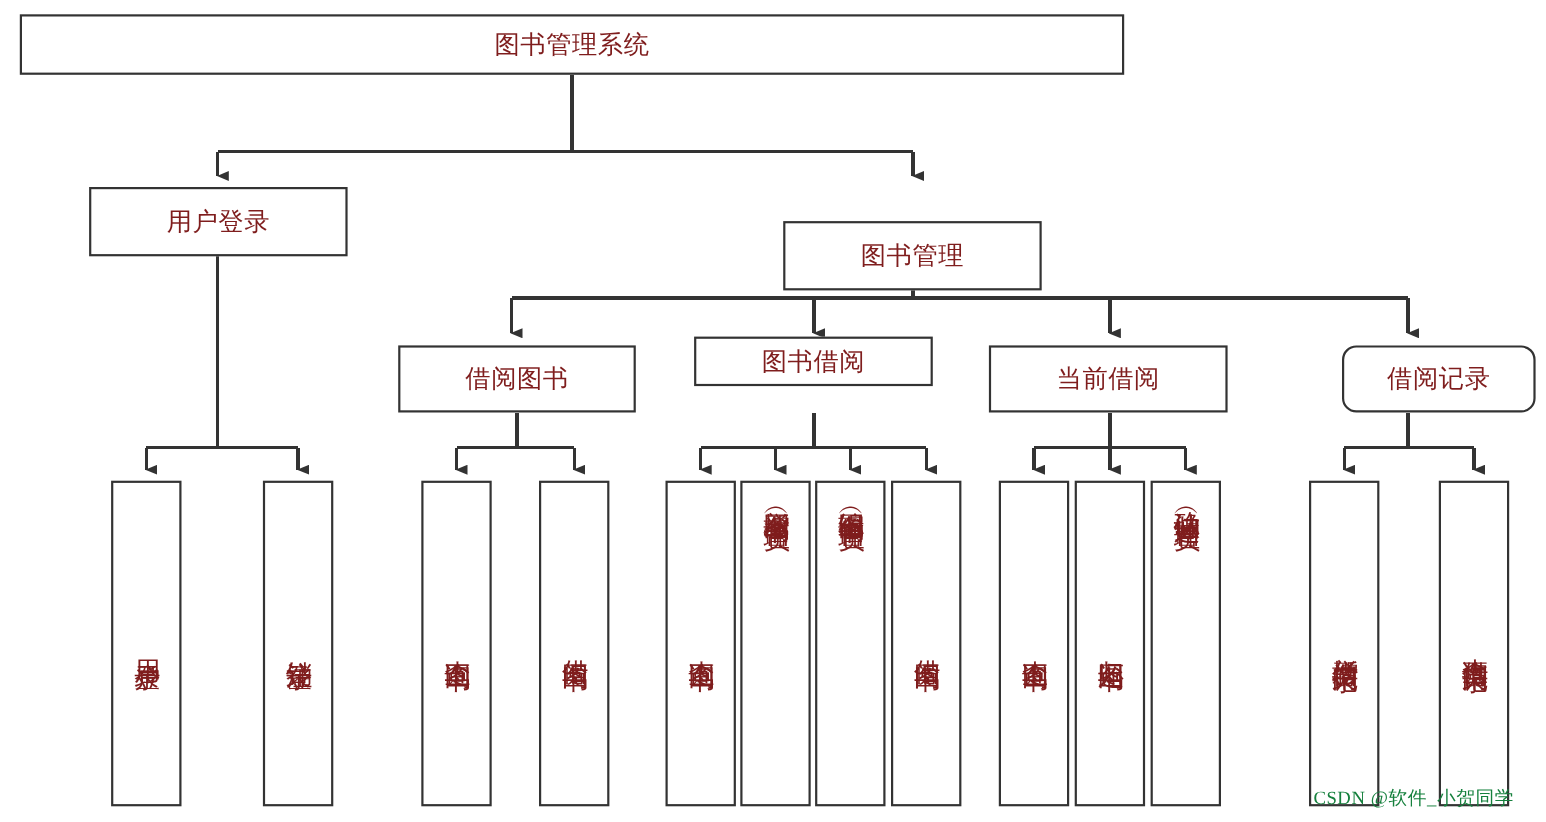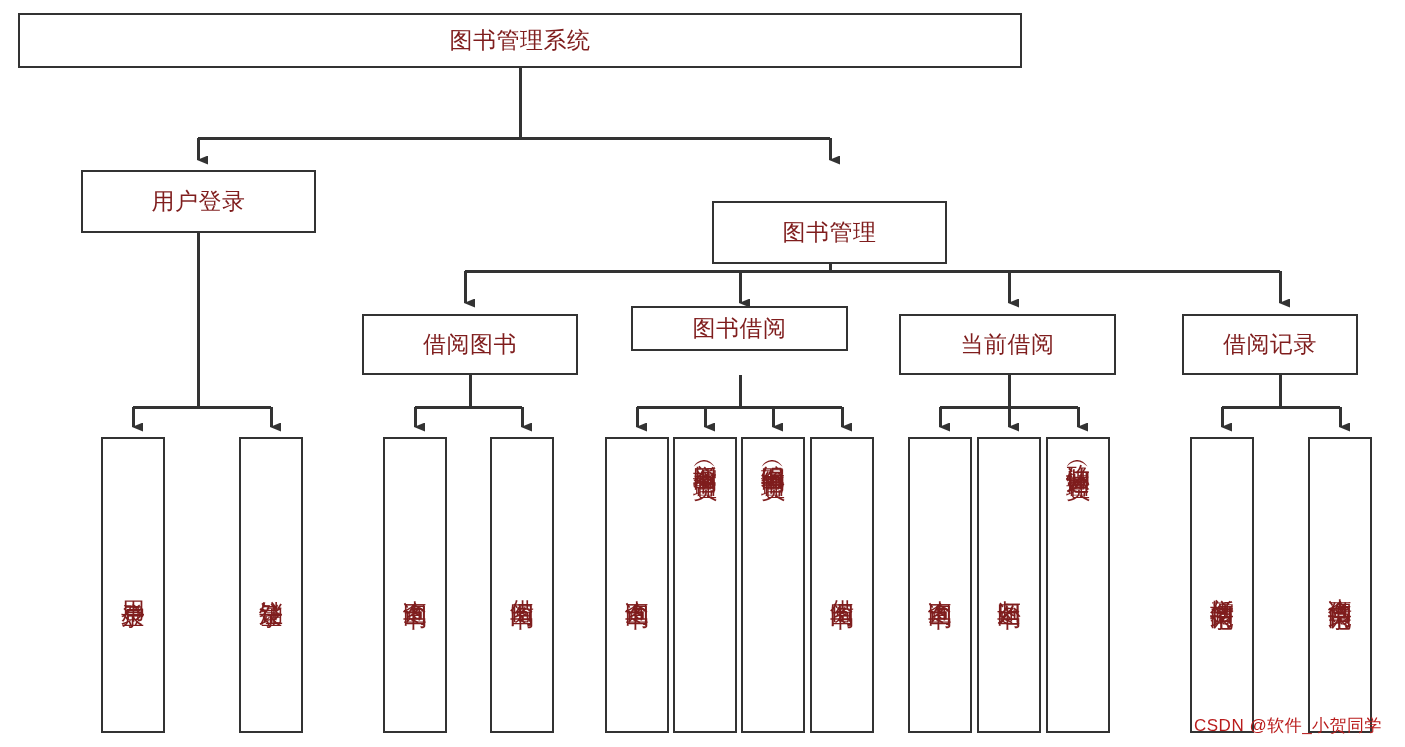--- a/index.html
+++ b/index.html
@@ -63,24 +63,24 @@
   }
   .node.vertical.center-v {
     align-items: center;
     padding-top: 0;
   }
   .watermark {
     position: absolute;
     left: 1194px;
     top: 714px;
     font-size: 17px;
-    color: #b91c1c;
+    color: #15803d;
     letter-spacing: 0.5px;
     white-space: pre;
-    font-family: Liberation Sans, sans-serif;
+    font-family: Liberation Serif, serif;
   }
 </style>
 </head>
 <body>
 
 <div id="diagram-root">
 
   <svg class="connector-layer" viewBox="0 0 1405 747">
     <defs>
       <marker id="arrowhead" markerWidth="9" markerHeight="11" refX="4.5" refY="10" orient="auto" markerUnits="userSpaceOnUse">
@@ -149,21 +149,21 @@
   </div>
 
   <div class="node horizontal" style="left:631px; top:306px; width:217px; height:45px;">
     <span class="node-label">图书借阅</span>
   </div>
 
   <div class="node horizontal" style="left:899px; top:314px; width:217px; height:61px;">
     <span class="node-label">当前借阅</span>
   </div>
 
-  <div class="node horizontal" style="left:1182px; top:314px; width:176px; height:61px;">
+  <div class="node horizontal" style="left:1220px; top:314px; width:176px; height:61px;border-radius:13px;">
     <span class="node-label">借阅记录</span>
   </div>
 
   <div class="node vertical center-v" style="left:101px; top:437px; width:64px; height:296px;">
     <span class="node-label">用户登录</span>
   </div>
 
   <div class="node vertical center-v" style="left:239px; top:437px; width:64px; height:296px;">
     <span class="node-label">注销登录</span>
   </div>

